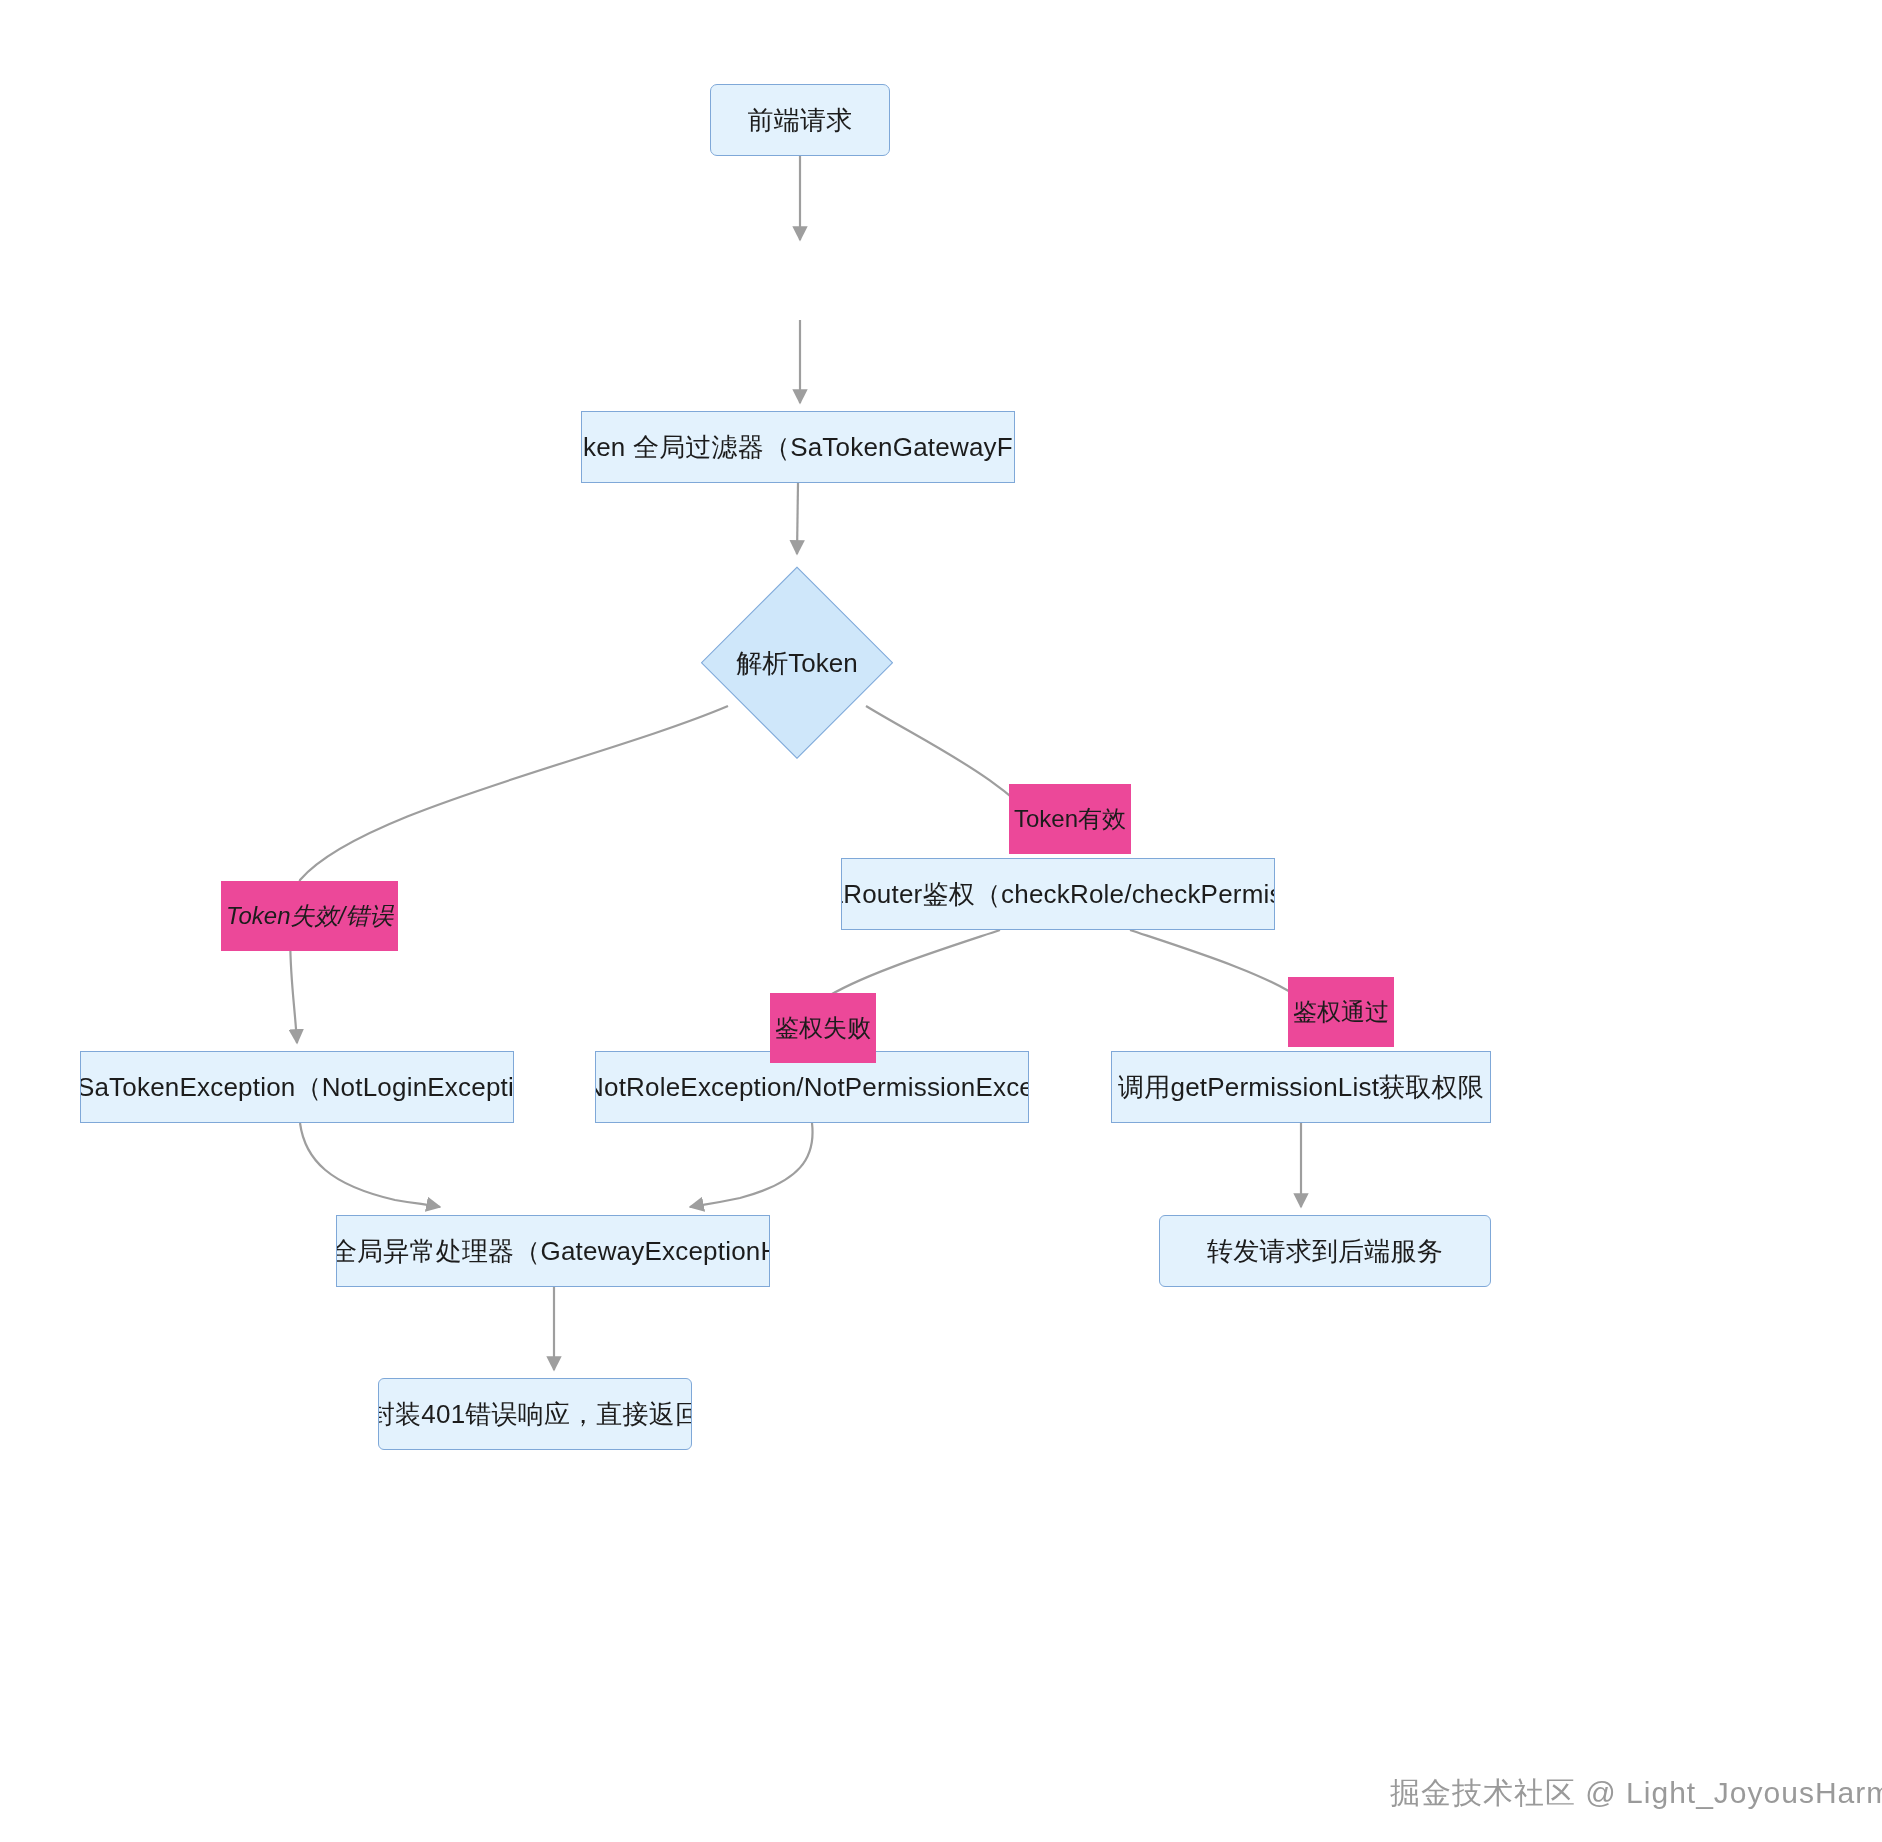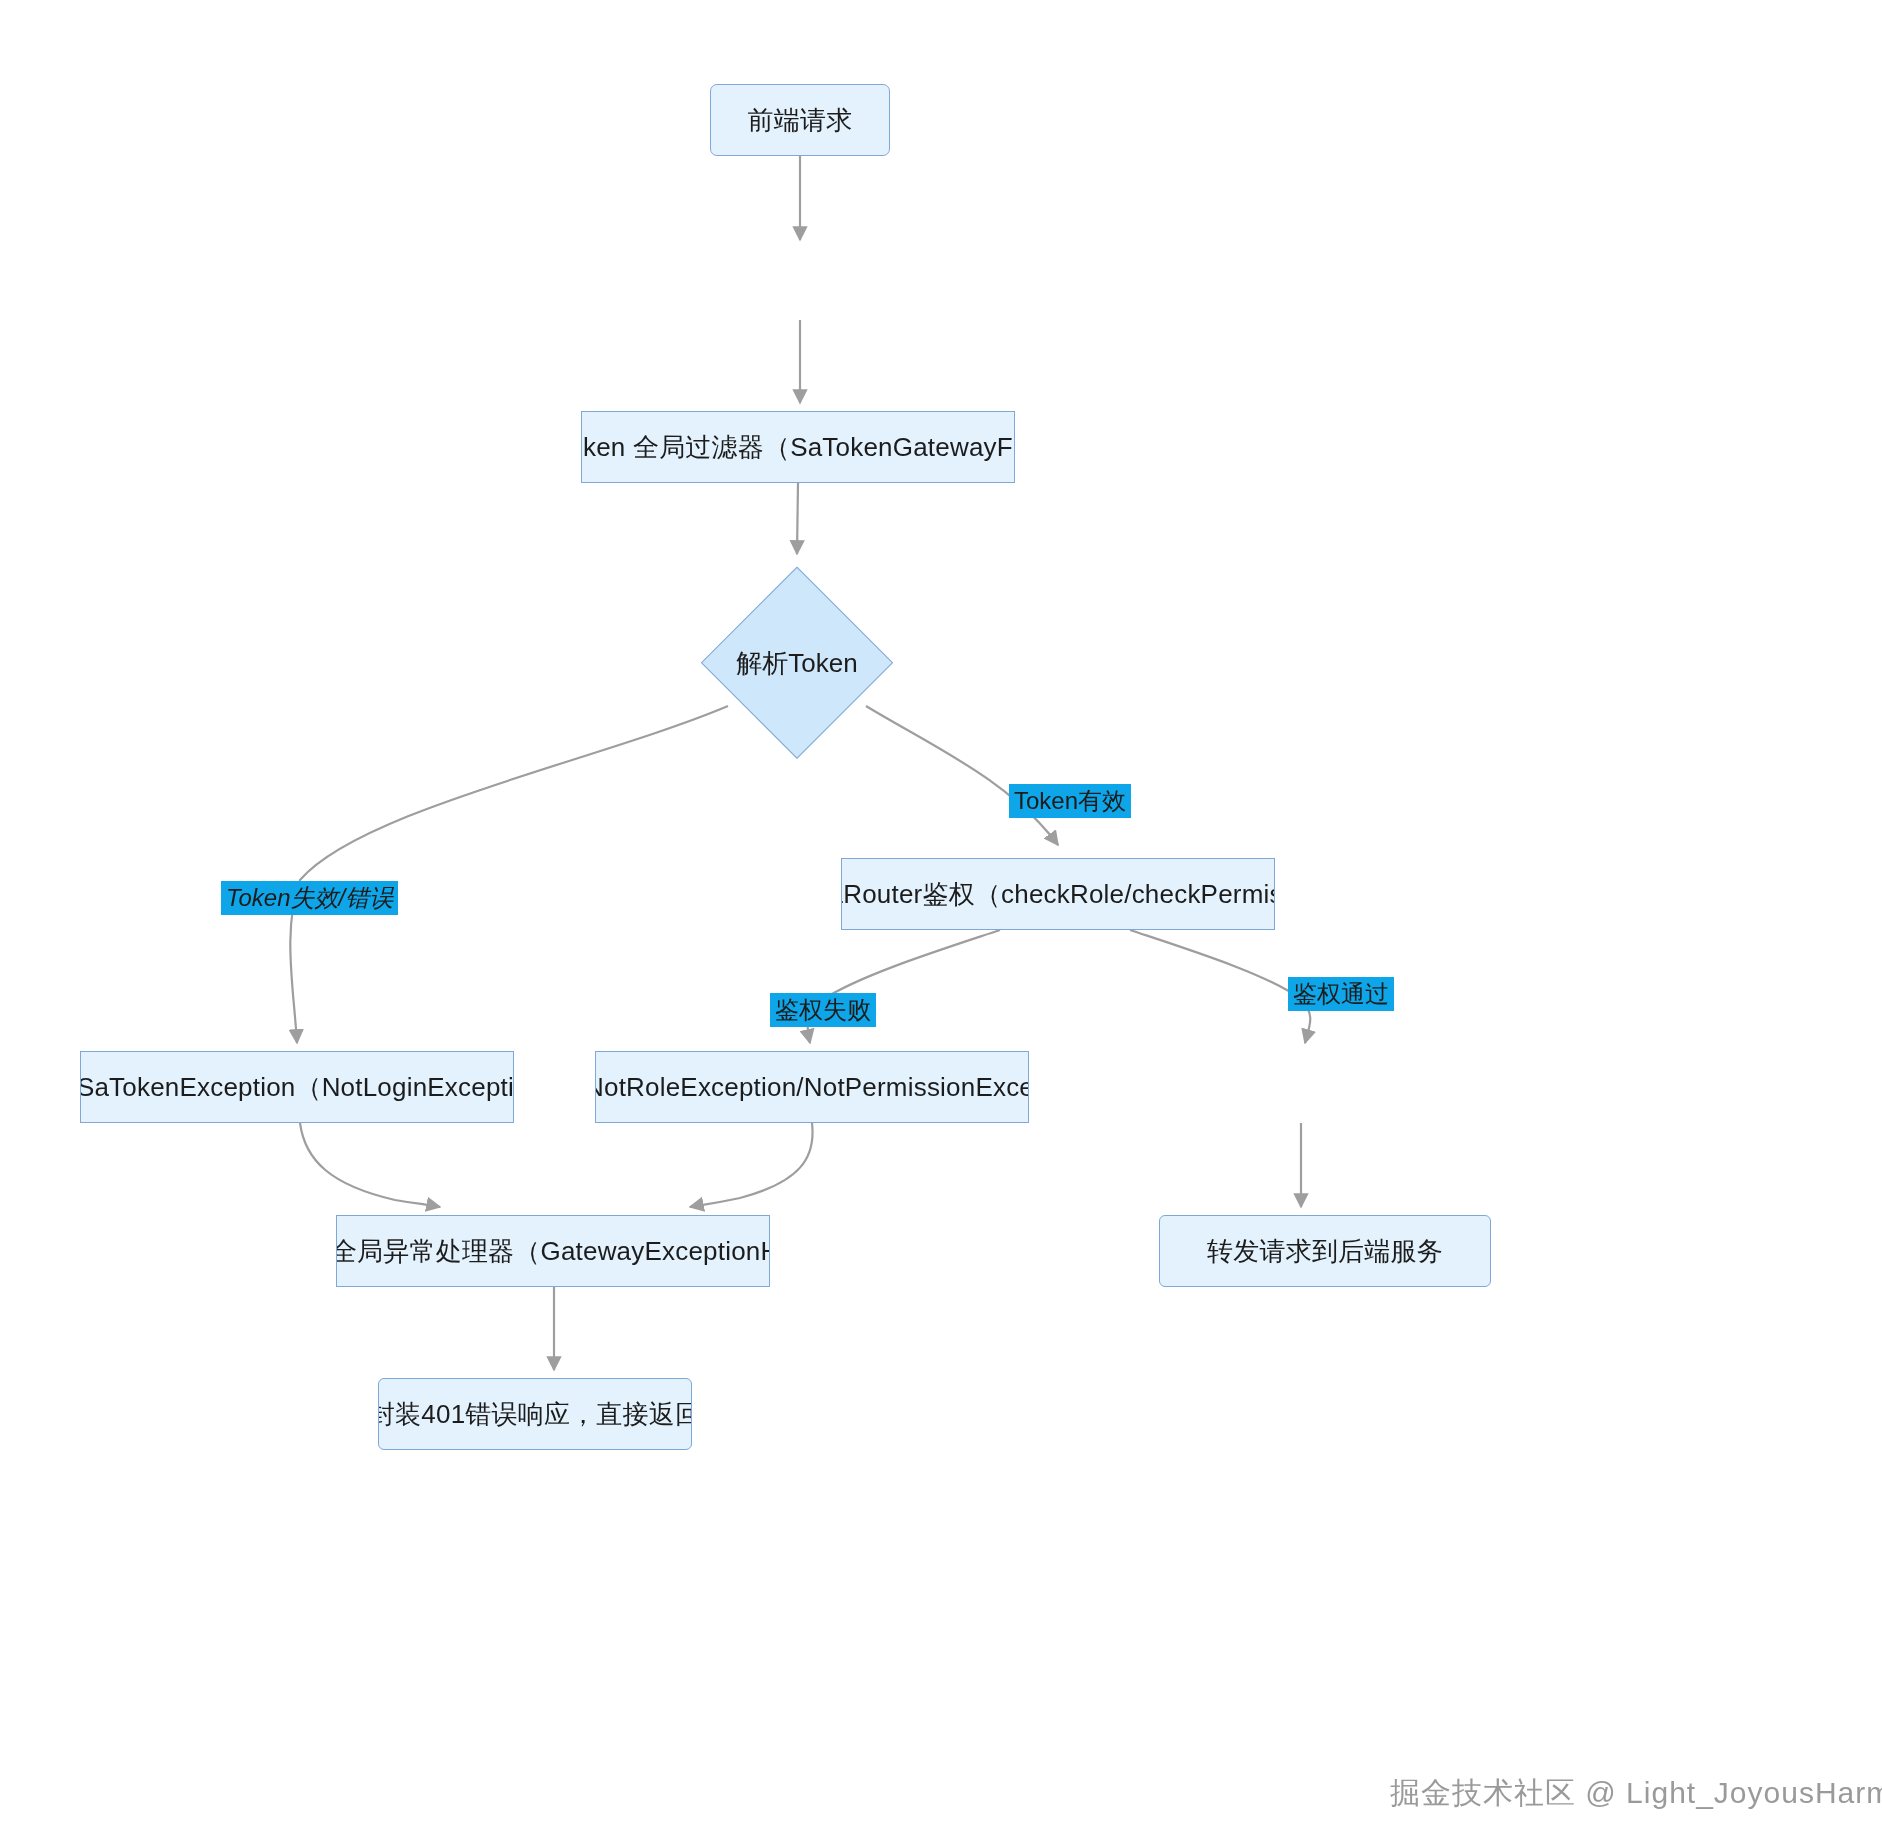--- a/index.html
+++ b/index.html
@@ -69,24 +69,24 @@
     height: 100%;
     display: flex;
     align-items: center;
     justify-content: center;
     font-size: 26px;
     color: #1c1c1c;
     white-space: nowrap;
   }
   .edge-label {
     position: absolute;
-    background: #0ea5e9;
+    background: #ec4899;
     color: #1c1c1c;
     font-size: 24px;
-    padding: 2px 5px;
+    padding: 20px 5px;
     white-space: nowrap;
     line-height: 1.25;
   }
   .watermark {
     position: absolute;
     font-size: 30px;
     color: #9a9a9a;
     white-space: nowrap;
     letter-spacing: 1px;
     text-shadow: 1px 1px 0 rgba(255,255,255,0.85);
@@ -137,20 +137,23 @@
   </div>
 
   <div class="node" style="left:80px; top:1051px; width:434px; height:72px;">
     <span class="ntext">抛出SaTokenException（NotLoginException）</span>
   </div>
 
   <div class="node" style="left:595px; top:1051px; width:434px; height:72px;">
     <span class="ntext">抛出NotRoleException/NotPermissionException</span>
   </div>
 
+  <div class="node" style="left:1111px; top:1051px; width:380px; height:72px;">
+    <span class="ntext">调用getPermissionList获取权限</span>
+  </div>
 
   <div class="node" style="left:336px; top:1215px; width:434px; height:72px;">
     <span class="ntext">Gateway全局异常处理器（GatewayExceptionHandler）</span>
   </div>
 
   <div class="node rounded" style="left:1159px; top:1215px; width:332px; height:72px;">
     <span class="ntext">转发请求到后端服务</span>
   </div>
 
   <div class="node rounded" style="left:378px; top:1378px; width:314px; height:72px;">

